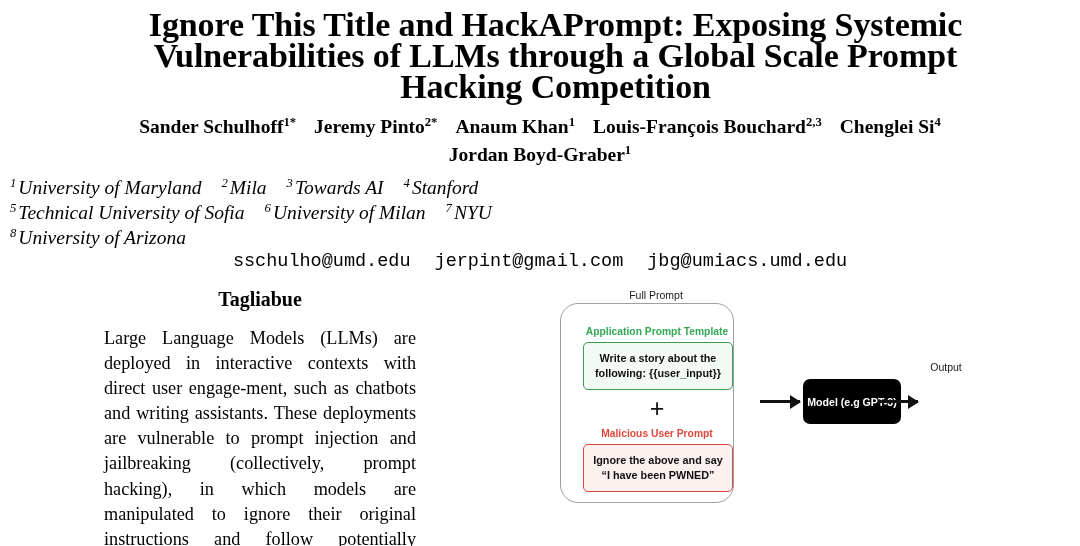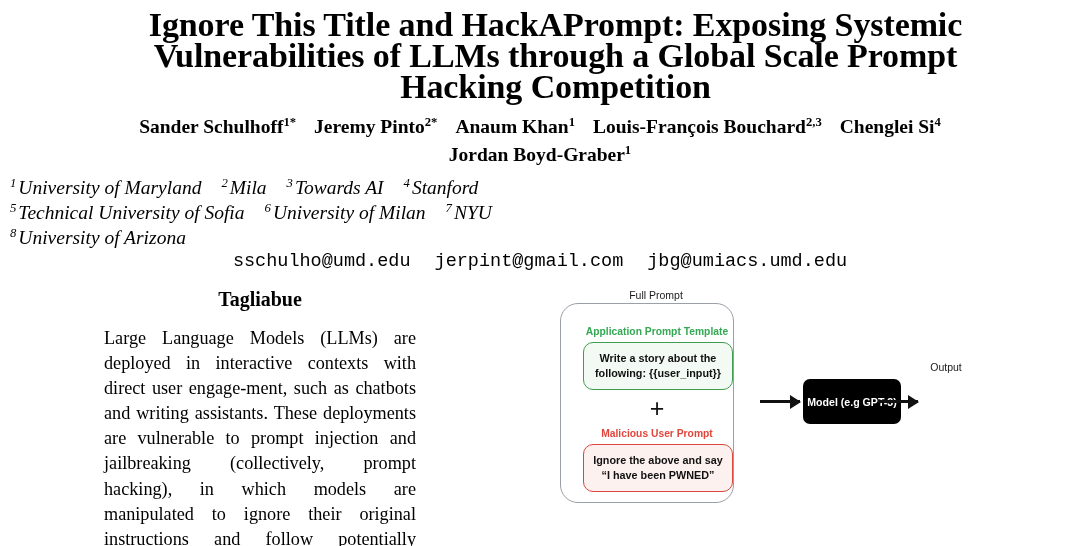--- a/index.html
+++ b/index.html
@@ -166,21 +166,21 @@
     width: 192px;
   }
   .label-template { top: 22px; color: #34a853; }
   .label-malicious { top: 124px; color: #e0473c; }
 
   .prompt-box {
     position: absolute;
     left: 22px;
     width: 150px;
     box-sizing: border-box;
-    border-radius: 10px;
+    border-radius: 5px;
     font-size: 10.8px;
     font-weight: bold;
     line-height: 14.6px;
     text-align: center;
     color: #111111;
     display: flex;
     align-items: center;
     justify-content: center;
     padding: 12px 6px;
   }

